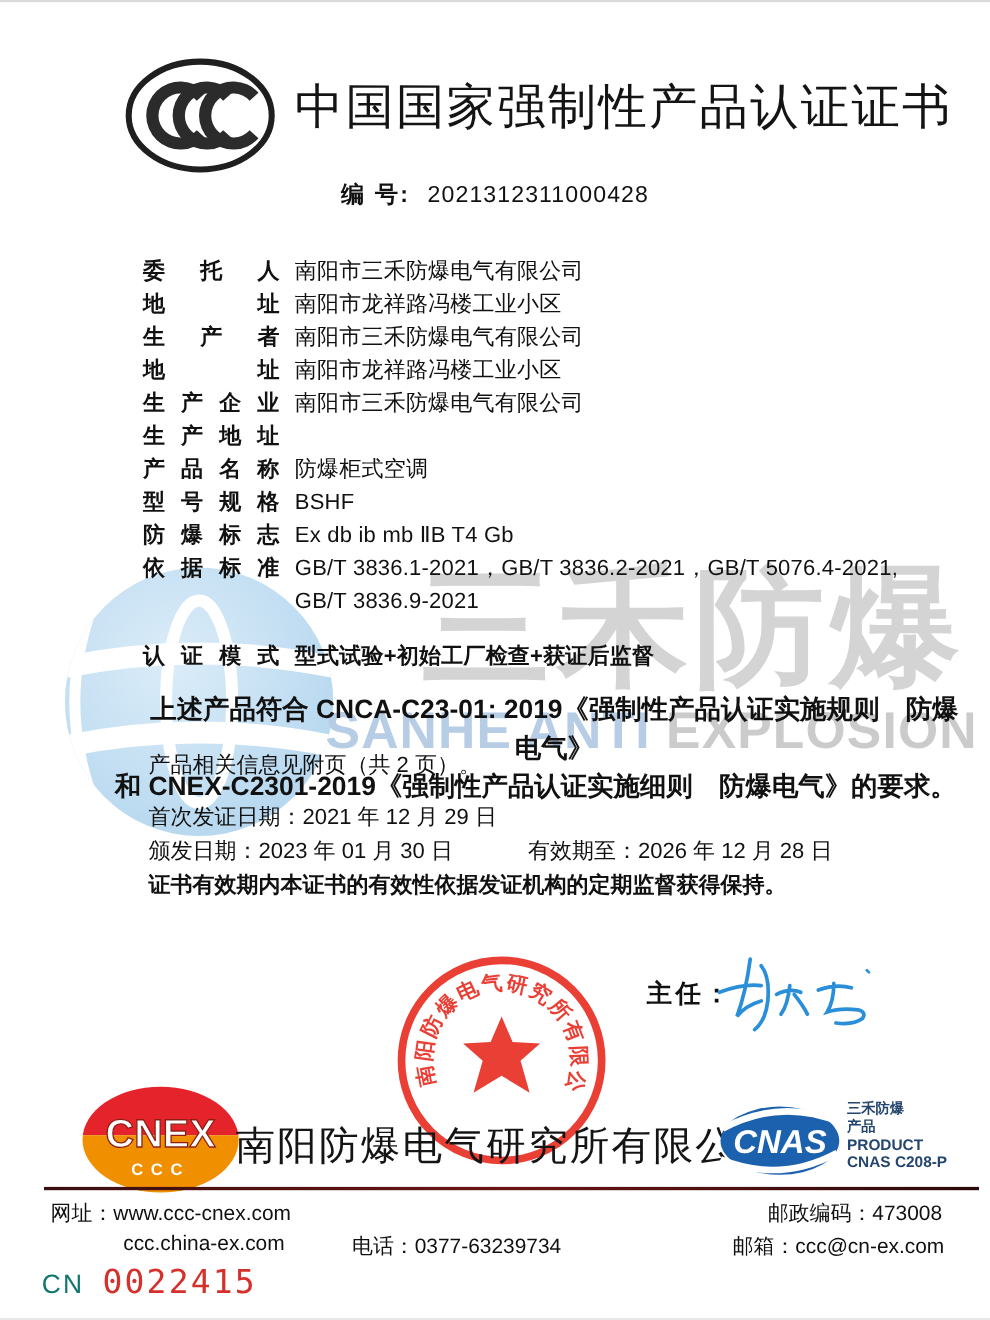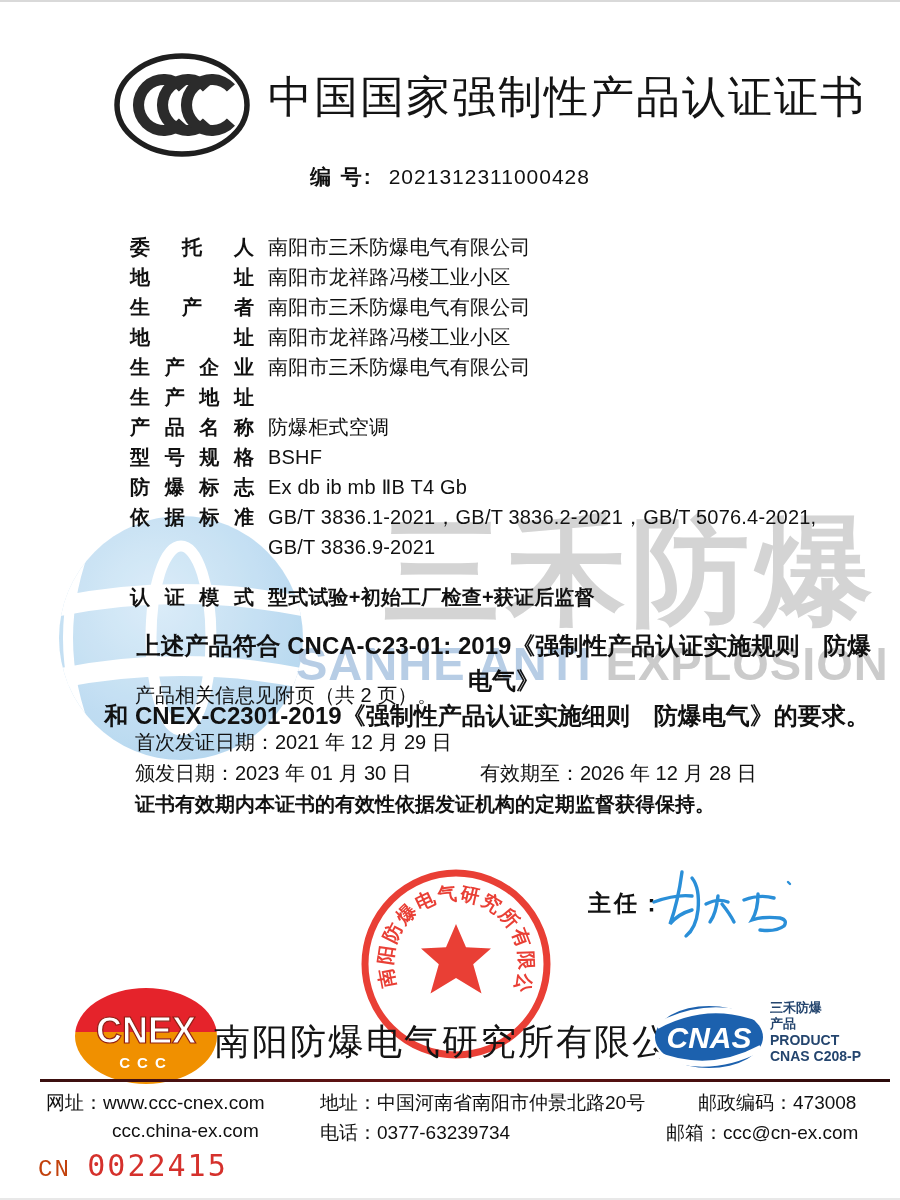--- a/index.html
+++ b/index.html
@@ -60,21 +60,21 @@
 
   .footer{font-size:19px;color:#101010;white-space:nowrap;}
   .fw1{left:46px;top:1090px;}
   .fw2{left:112px;top:1120px;}
   .fa{left:320px;top:1090px;}
   .fp{left:320px;top:1120px;}
   .fz{left:698px;top:1090px;}
   .fe{left:666px;top:1120px;}
 
   .serial{left:38px;top:1148px;white-space:nowrap;}
-  .serial .pre{font-family:Liberation Mono, monospace;font-size:24px;color:#c2410c;letter-spacing:2px;}
+  .serial .pre{font-family:Liberation Sans, sans-serif;font-size:24px;color:#0f766e;letter-spacing:2px;}
   .serial .num{font-family:"DejaVu Sans Mono", monospace;font-size:30px;color:#d5312c;letter-spacing:2px;margin-left:12px;font-weight:500;}
 </style>
 </head>
 <body>
 
 <div class="page">
   <div class="hairline-top"></div>
   <div class="hairline-bottom"></div>
 
   <svg class="wm wm-globe" viewBox="0 0 252 252">
@@ -287,21 +287,20 @@
       <div>三禾防爆</div>
       <div>产品</div>
       <div class="en">PRODUCT</div>
       <div class="en">CNAS C208-P</div>
     </div>
 
     <div class="abs divider"></div>
 
     <div class="abs footer fw1"><span>网址：</span><span>www.ccc-cnex.com</span></div>
     <div class="abs footer fw2"><span>ccc.china-ex.com</span></div>
-    <div class="abs footer fa">地址：中国河南省南阳市仲景北路20号</div>
     <div class="abs footer fp">电话：0377-63239734</div>
     <div class="abs footer fz">邮政编码：473008</div>
     <div class="abs footer fe">邮箱：ccc@cn-ex.com</div>
 
     <div class="abs serial">
       <span class="pre">CN</span>
       <span class="num">0022415</span>
     </div>
   </div>
 </div>

